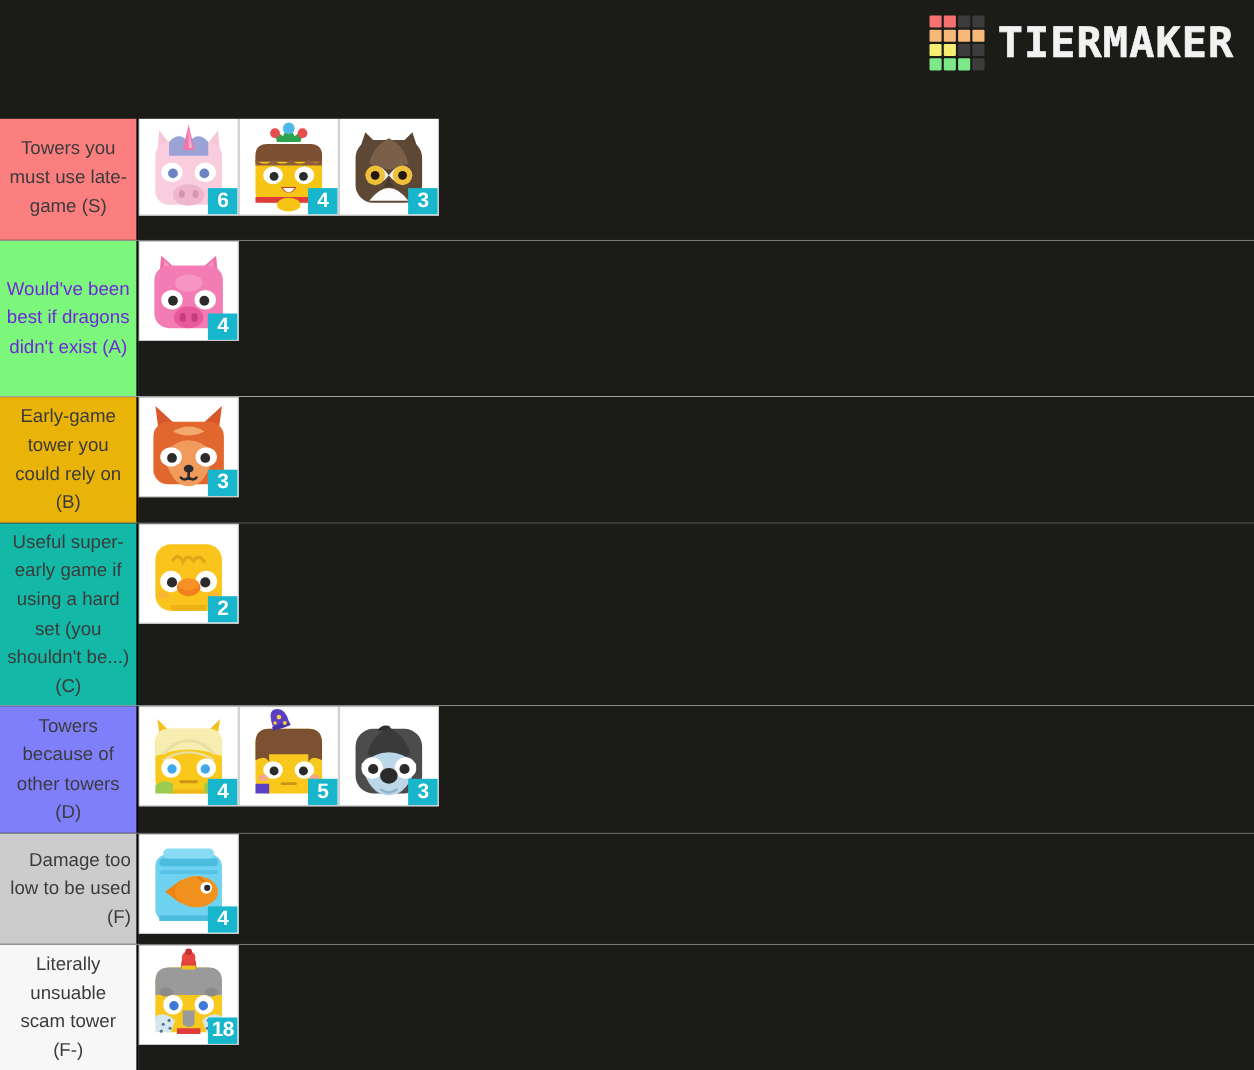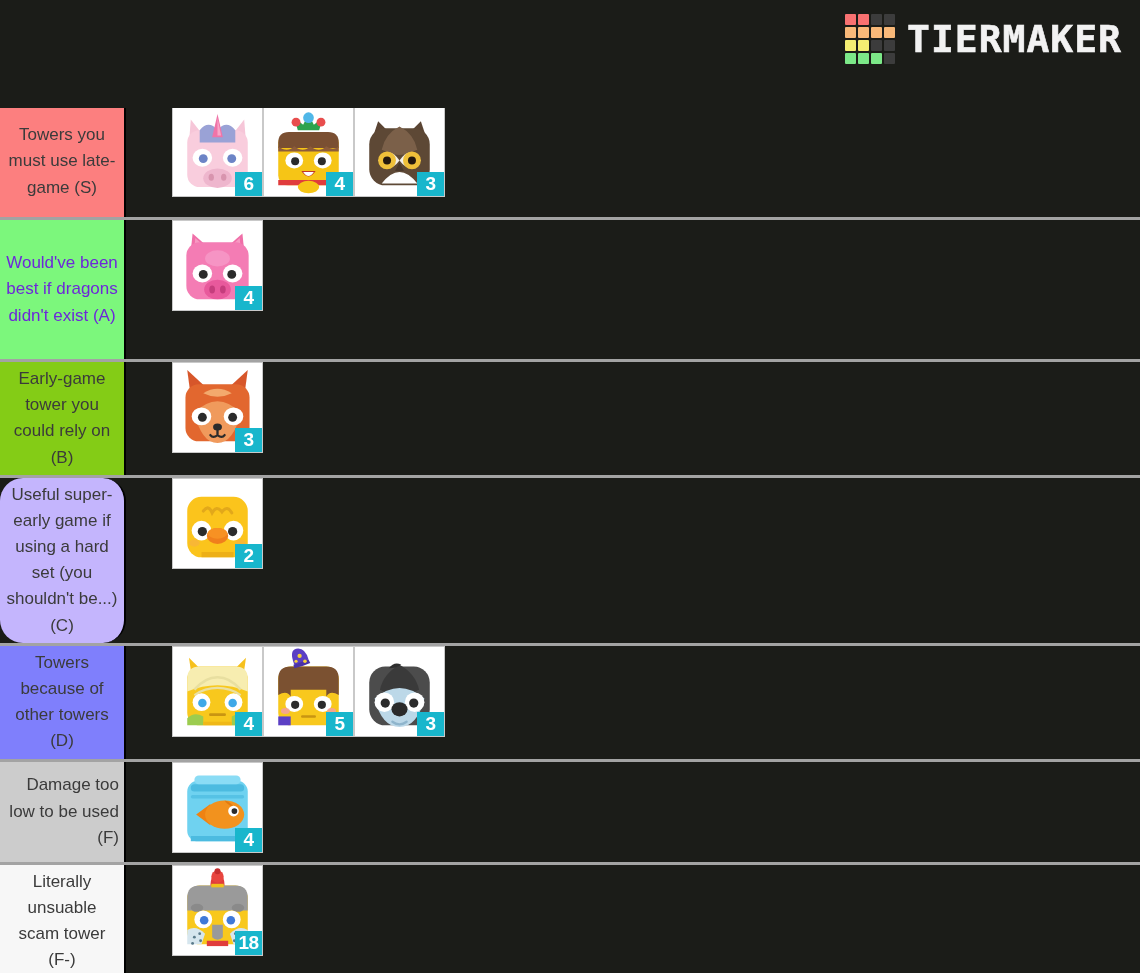--- a/index.html
+++ b/index.html
@@ -62,23 +62,22 @@
   .tier-list {
     position: absolute;
     top: 0; left: 0;
     width: 1140px;
   }
 
   .tier-row {
     display: flex;
     width: 1140px;
     background: #1b1c18;
-    border-bottom: 3px solid #a3a3a3;
+    border-bottom: 1px solid #a3a3a3;
     align-items: stretch;
-    gap: 46px;
   }
   .tier-row:first-child { border-top: 3px solid #000; }
 
   .tier-label {
     width: 126px;
     min-width: 126px;
     flex: 0 0 126px;
     display: flex;
     align-items: center;
     justify-content: center;
@@ -273,21 +272,21 @@
     <circle cx="66" cy="60" r="5" fill="#2b2b2b"></circle>
     <ellipse cx="50" cy="77" rx="15" ry="11" fill="#e8599c"></ellipse>
     <ellipse cx="44" cy="77" rx="3.2" ry="4.5" fill="#c53d7d"></ellipse>
     <ellipse cx="56" cy="77" rx="3.2" ry="4.5" fill="#c53d7d"></ellipse>
   </svg></div>
             <div class="tile-badge" style="background: rgb(24, 182, 204);">4</div>
           </div>
         </div>
       </div>
       <div class="tier-row" style="min-height: 115px;">
-        <div class="tier-label" style="background: #84cc16; color: rgb(59, 59, 59);">Early-game tower you could rely on (B)</div>
+        <div class="tier-label" style="background: #eab308; color: rgb(59, 59, 59);">Early-game tower you could rely on (B)</div>
         <div class="tier-items">
           <div class="tile">
             <div class="tile-art"><svg viewBox="0 0 100 100" xmlns="http://www.w3.org/2000/svg">
     <rect width="100" height="100" fill="#fff"></rect>
     <path d="M20 38 L16 8 L40 30 Z" fill="#d7562a"></path>
     <path d="M80 38 L84 8 L60 30 Z" fill="#d7562a"></path>
     <rect x="14" y="24" width="72" height="64" rx="15" fill="#e2672f"></rect>
     <path d="M24 56 q26 -26 52 0 q-8 34 -26 34 q-18 0 -26 -34 Z" fill="#f09a5c"></path>
     <path d="M34 34 q16 -10 32 0 q-16 8 -32 0 Z" fill="#f3a96d"></path>
     <ellipse cx="32" cy="60" rx="11" ry="10" fill="#fff"></ellipse>
@@ -295,21 +294,21 @@
     <circle cx="33" cy="61" r="5" fill="#2b2b2b"></circle>
     <circle cx="67" cy="61" r="5" fill="#2b2b2b"></circle>
     <ellipse cx="50" cy="72" rx="5" ry="4" fill="#2b2b2b"></ellipse>
     <path d="M50 76 v5 M50 81 q-5 4 -8 0 M50 81 q5 4 8 0" stroke="#2b2b2b" stroke-width="2.6" fill="none" stroke-linecap="round"></path>
   </svg></div>
             <div class="tile-badge" style="background: rgb(24, 182, 204);">3</div>
           </div>
         </div>
       </div>
       <div class="tier-row" style="min-height: 163px;">
-        <div class="tier-label" style="background: #c4b5fd; color: rgb(59, 59, 59); border-radius: 23px;">Useful super-early game if using a hard set (you shouldn't be...) (C)</div>
+        <div class="tier-label" style="background: #14b8a6; color: rgb(59, 59, 59);">Useful super-early game if using a hard set (you shouldn't be...) (C)</div>
         <div class="tier-items">
           <div class="tile">
             <div class="tile-art"><svg viewBox="0 0 100 100" xmlns="http://www.w3.org/2000/svg">
     <rect width="100" height="100" fill="#fff"></rect>
     <rect x="16" y="20" width="68" height="68" rx="16" fill="#fbc41c"></rect>
     <path d="M34 36 q6 -8 10 2 q5 -9 11 -1 q6 -8 11 1" stroke="#e2a81a" stroke-width="3.4" fill="none" stroke-linecap="round"></path>
     <ellipse cx="32" cy="58" rx="11" ry="11" fill="#fff"></ellipse>
     <ellipse cx="68" cy="58" rx="11" ry="11" fill="#fff"></ellipse>
     <circle cx="33" cy="59" r="5.2" fill="#2b2b2b"></circle>
     <circle cx="67" cy="59" r="5.2" fill="#2b2b2b"></circle>

